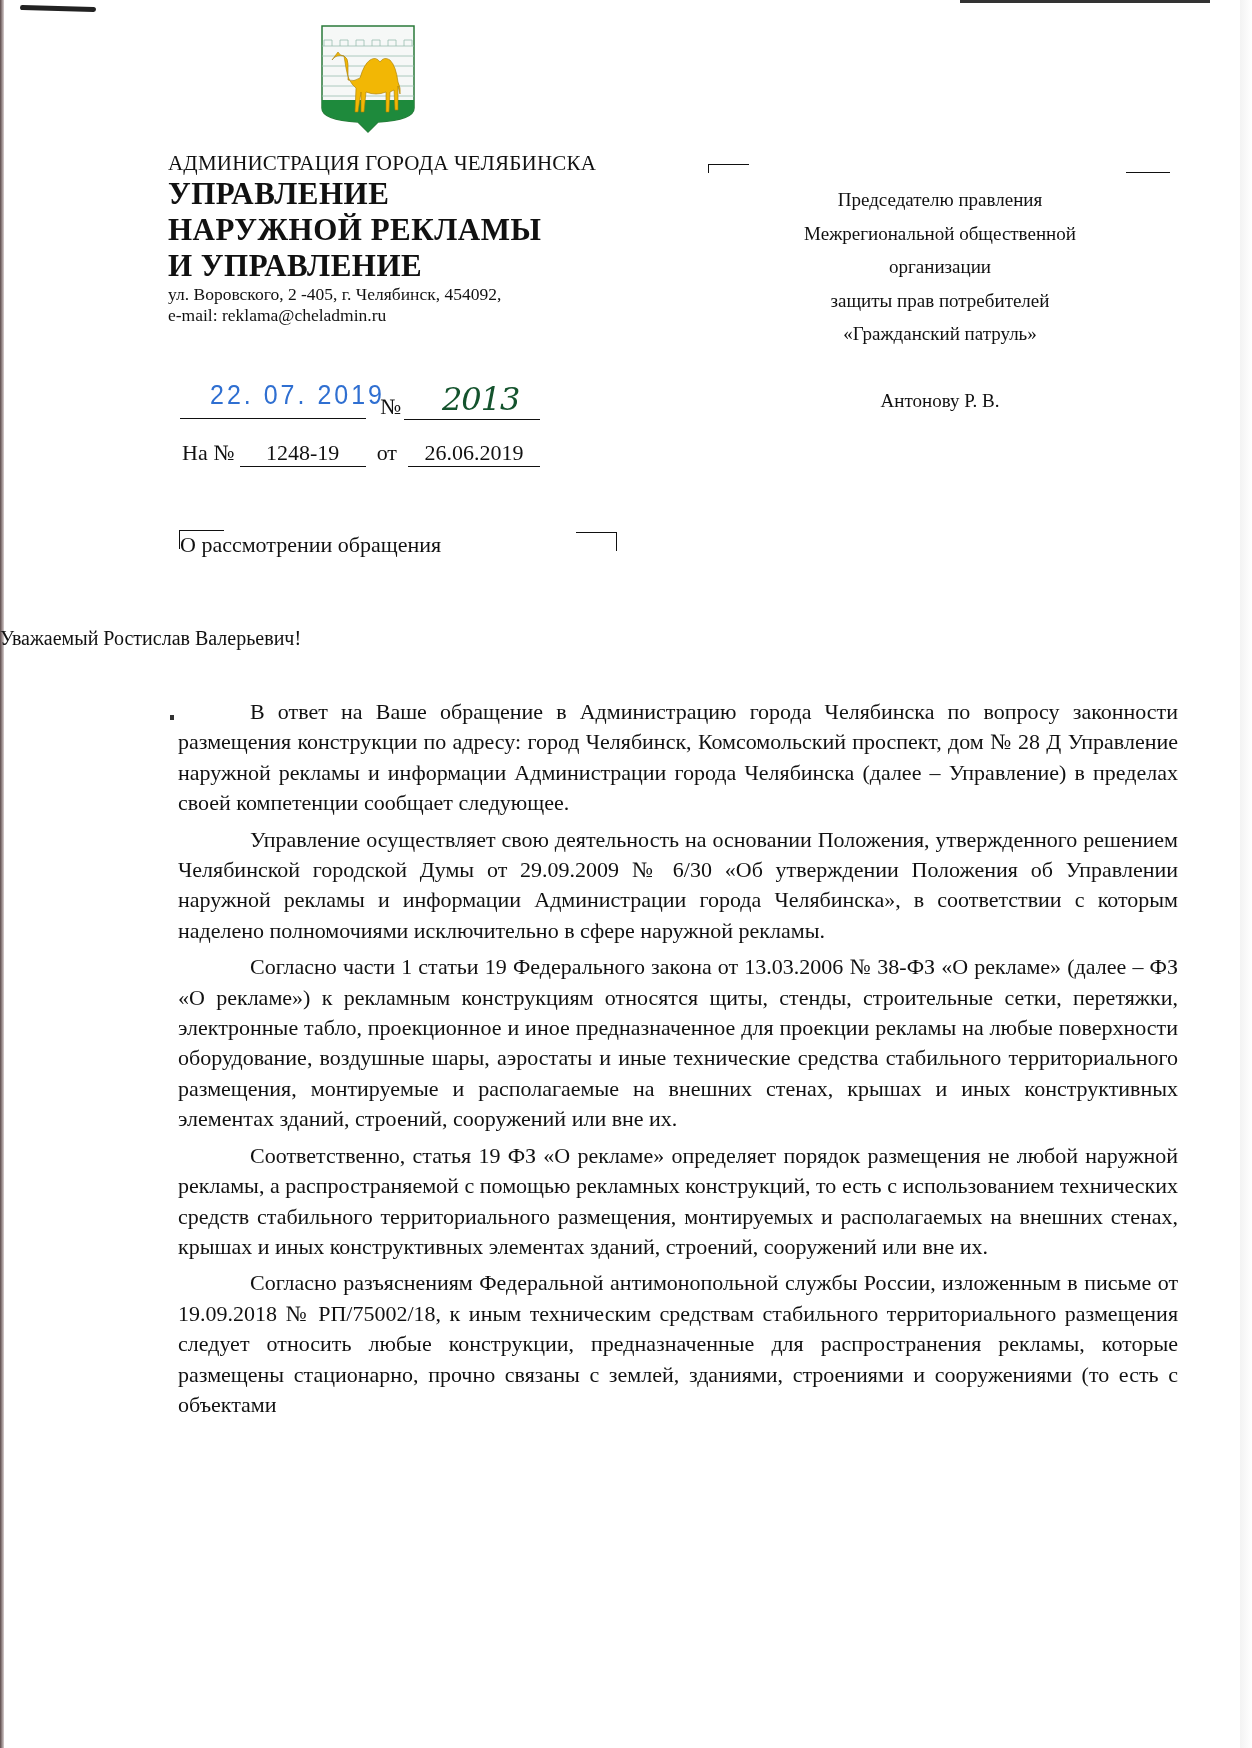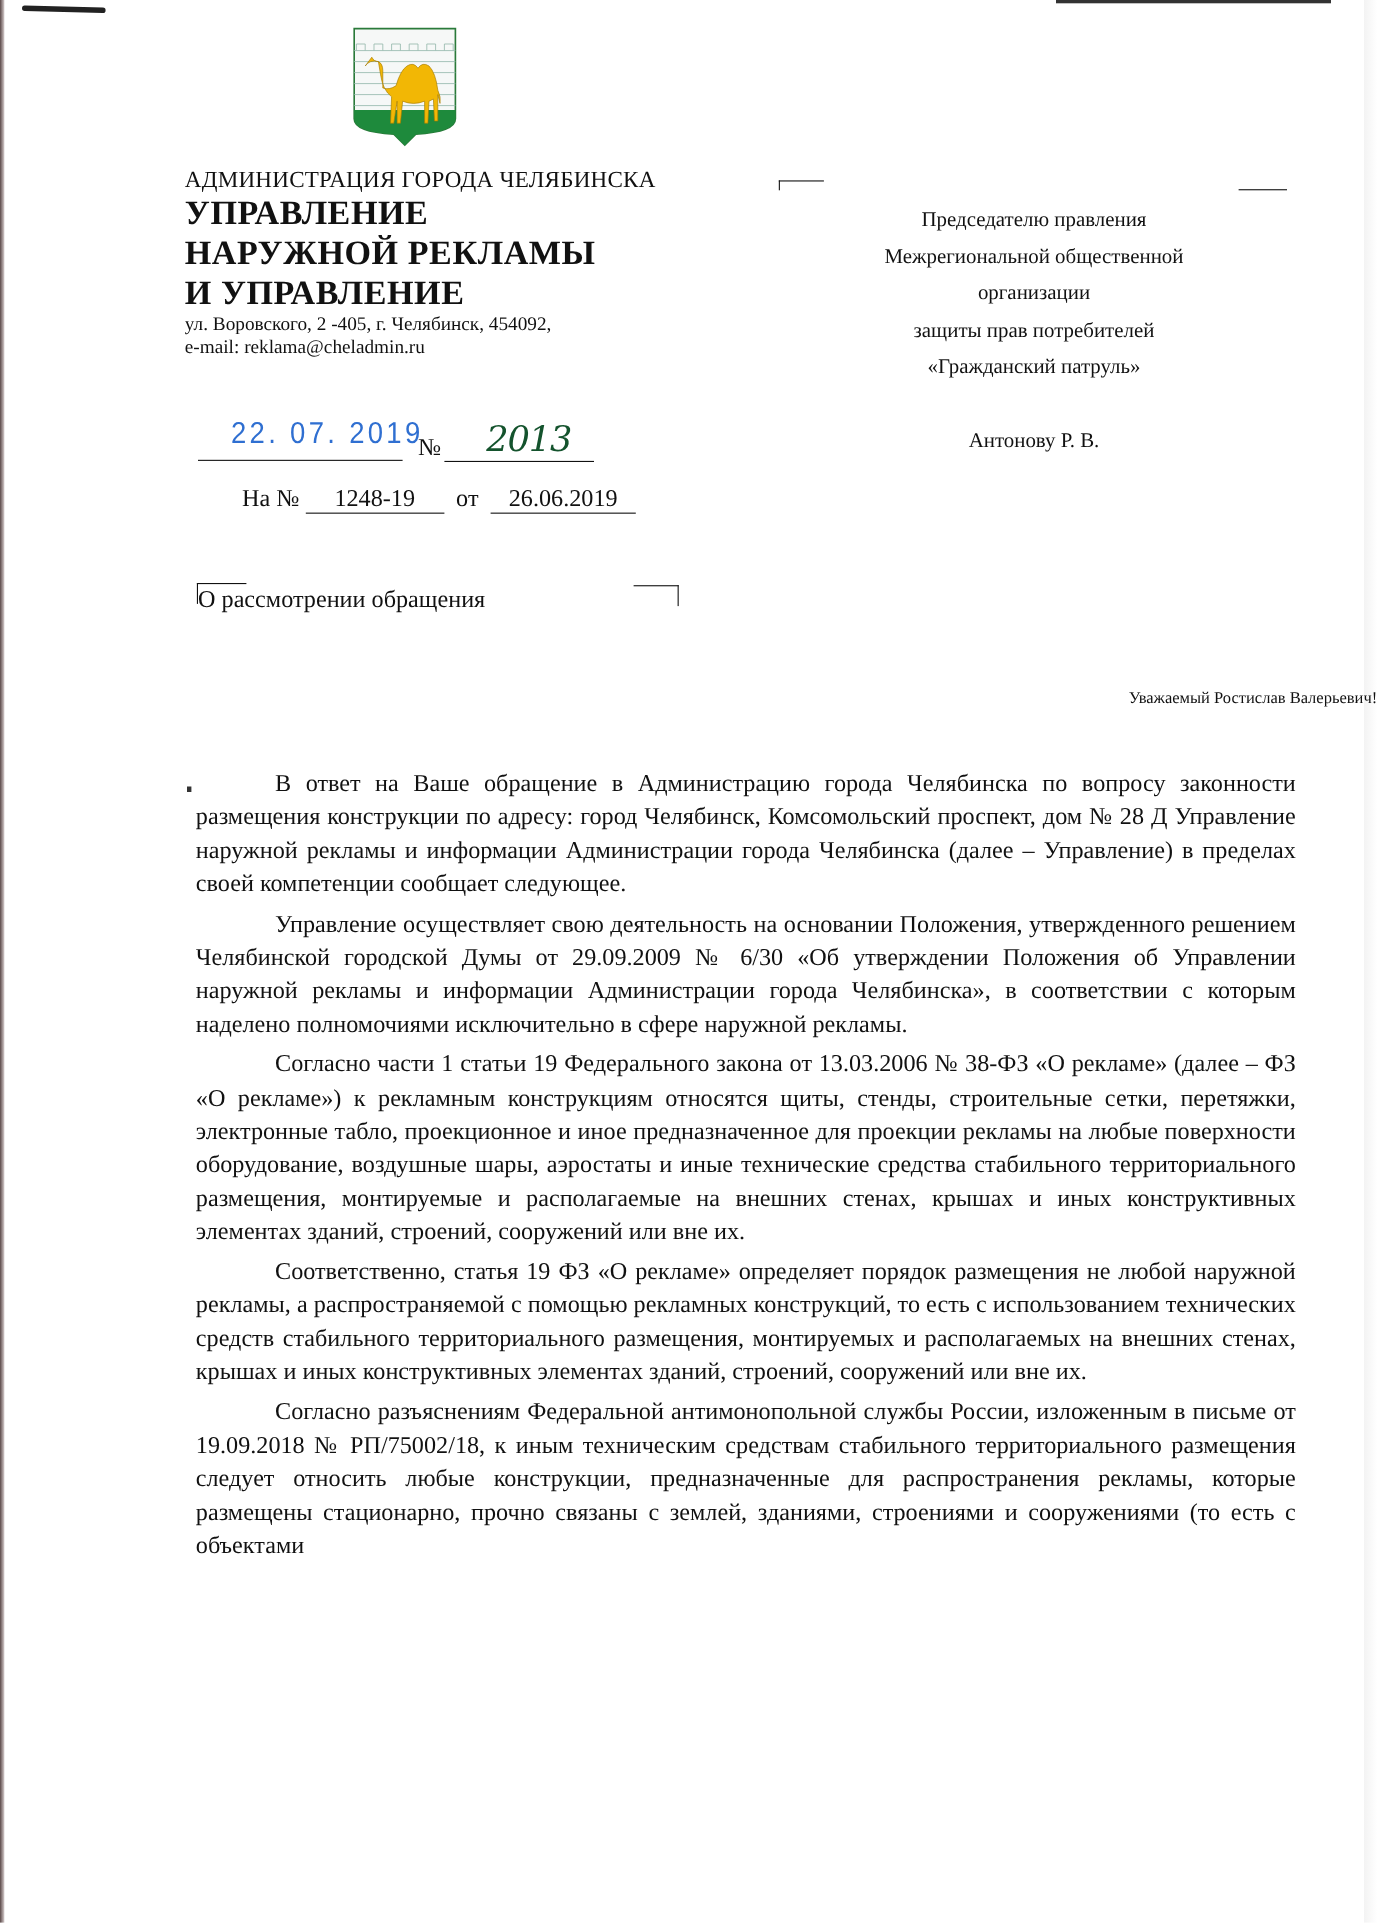--- a/index.html
+++ b/index.html
@@ -20,35 +20,35 @@
   .dept-title { font-weight: bold; font-size: 31px; line-height: 36px; letter-spacing: 0.5px; }
   .addr { font-size: 17.5px; line-height: 21px; }
 
   .reg-row { position: absolute; left: 180px; top: 380px; height: 40px; width: 360px; }
   .reg-date { position: absolute; left: 30px; top: 0; font-family: "Liberation Sans", "DejaVu Sans", sans-serif; font-size: 25px; color: #2f6fd1; letter-spacing: 3px; transform: scaleY(1.1); }
   .reg-line1 { position: absolute; left: 0; top: 38px; width: 186px; border-top: 1.5px solid #111; }
   .reg-no-label { position: absolute; left: 200px; top: 14px; font-size: 22px; }
   .reg-no-value { position: absolute; left: 262px; top: 0; font-family: "DejaVu Serif", serif; font-style: italic; font-size: 32px; color: #14532d; letter-spacing: -1px; }
   .reg-line2 { position: absolute; left: 224px; top: 39px; width: 136px; border-top: 1.5px solid #111; }
 
-  .ref-row { position: absolute; left: 182px; top: 440px; font-size: 22px; white-space: nowrap; margin-left: 38px; }
+  .ref-row { position: absolute; left: 182px; top: 440px; font-size: 22px; white-space: nowrap; }
   .ref-row .u { display: inline-block; border-bottom: 1.5px solid #111; text-align: center; }
   .ref-no { width: 126px; }
   .ref-date { width: 132px; }
 
   .subject { position: absolute; left: 180px; top: 532px; font-size: 22px; }
   .bracket-tl { position: absolute; left: 179px; top: 530px; width: 44px; height: 18px; border-top: 1.5px solid #111; border-left: 1.5px solid #111; }
   .bracket-tr { position: absolute; left: 576px; top: 532px; width: 40px; height: 18px; border-top: 1.5px solid #111; border-right: 1.5px solid #111; }
   .bracket-top1 { position: absolute; left: 708px; top: 164px; width: 40px; height: 8px; border-top: 1.5px solid #111; border-left: 1.5px solid #111; }
   .bracket-top2 { position: absolute; left: 1126px; top: 172px; width: 44px; border-top: 1.5px solid #111; }
 
   .recipient { position: absolute; left: 700px; top: 183px; width: 480px; text-align: center; font-size: 19px; line-height: 33.5px; }
   .recipient .gap { height: 33px; }
 
-  .greeting { position: absolute; left: 0; width: 1252px; top: 627px; text-align: right; font-size: 15px; }
+  .greeting { position: absolute; left: 0; width: 1252px; top: 627px; text-align: left; font-size: 20px; }
 
   .body-text { position: absolute; left: 178px; top: 697px; width: 1000px; font-size: 22px; line-height: 30.4px; text-align: justify; }
   .body-text p { margin: 0 0 6px 0; text-indent: 72px; }
   .dot-mark { position: absolute; left: 170px; top: 715px; width: 4px; height: 5px; background: #333; }
 </style>
 </head>
 <body>
 
 <div class="page-edge-left"></div>
 <div class="scan-mark-top"></div>

